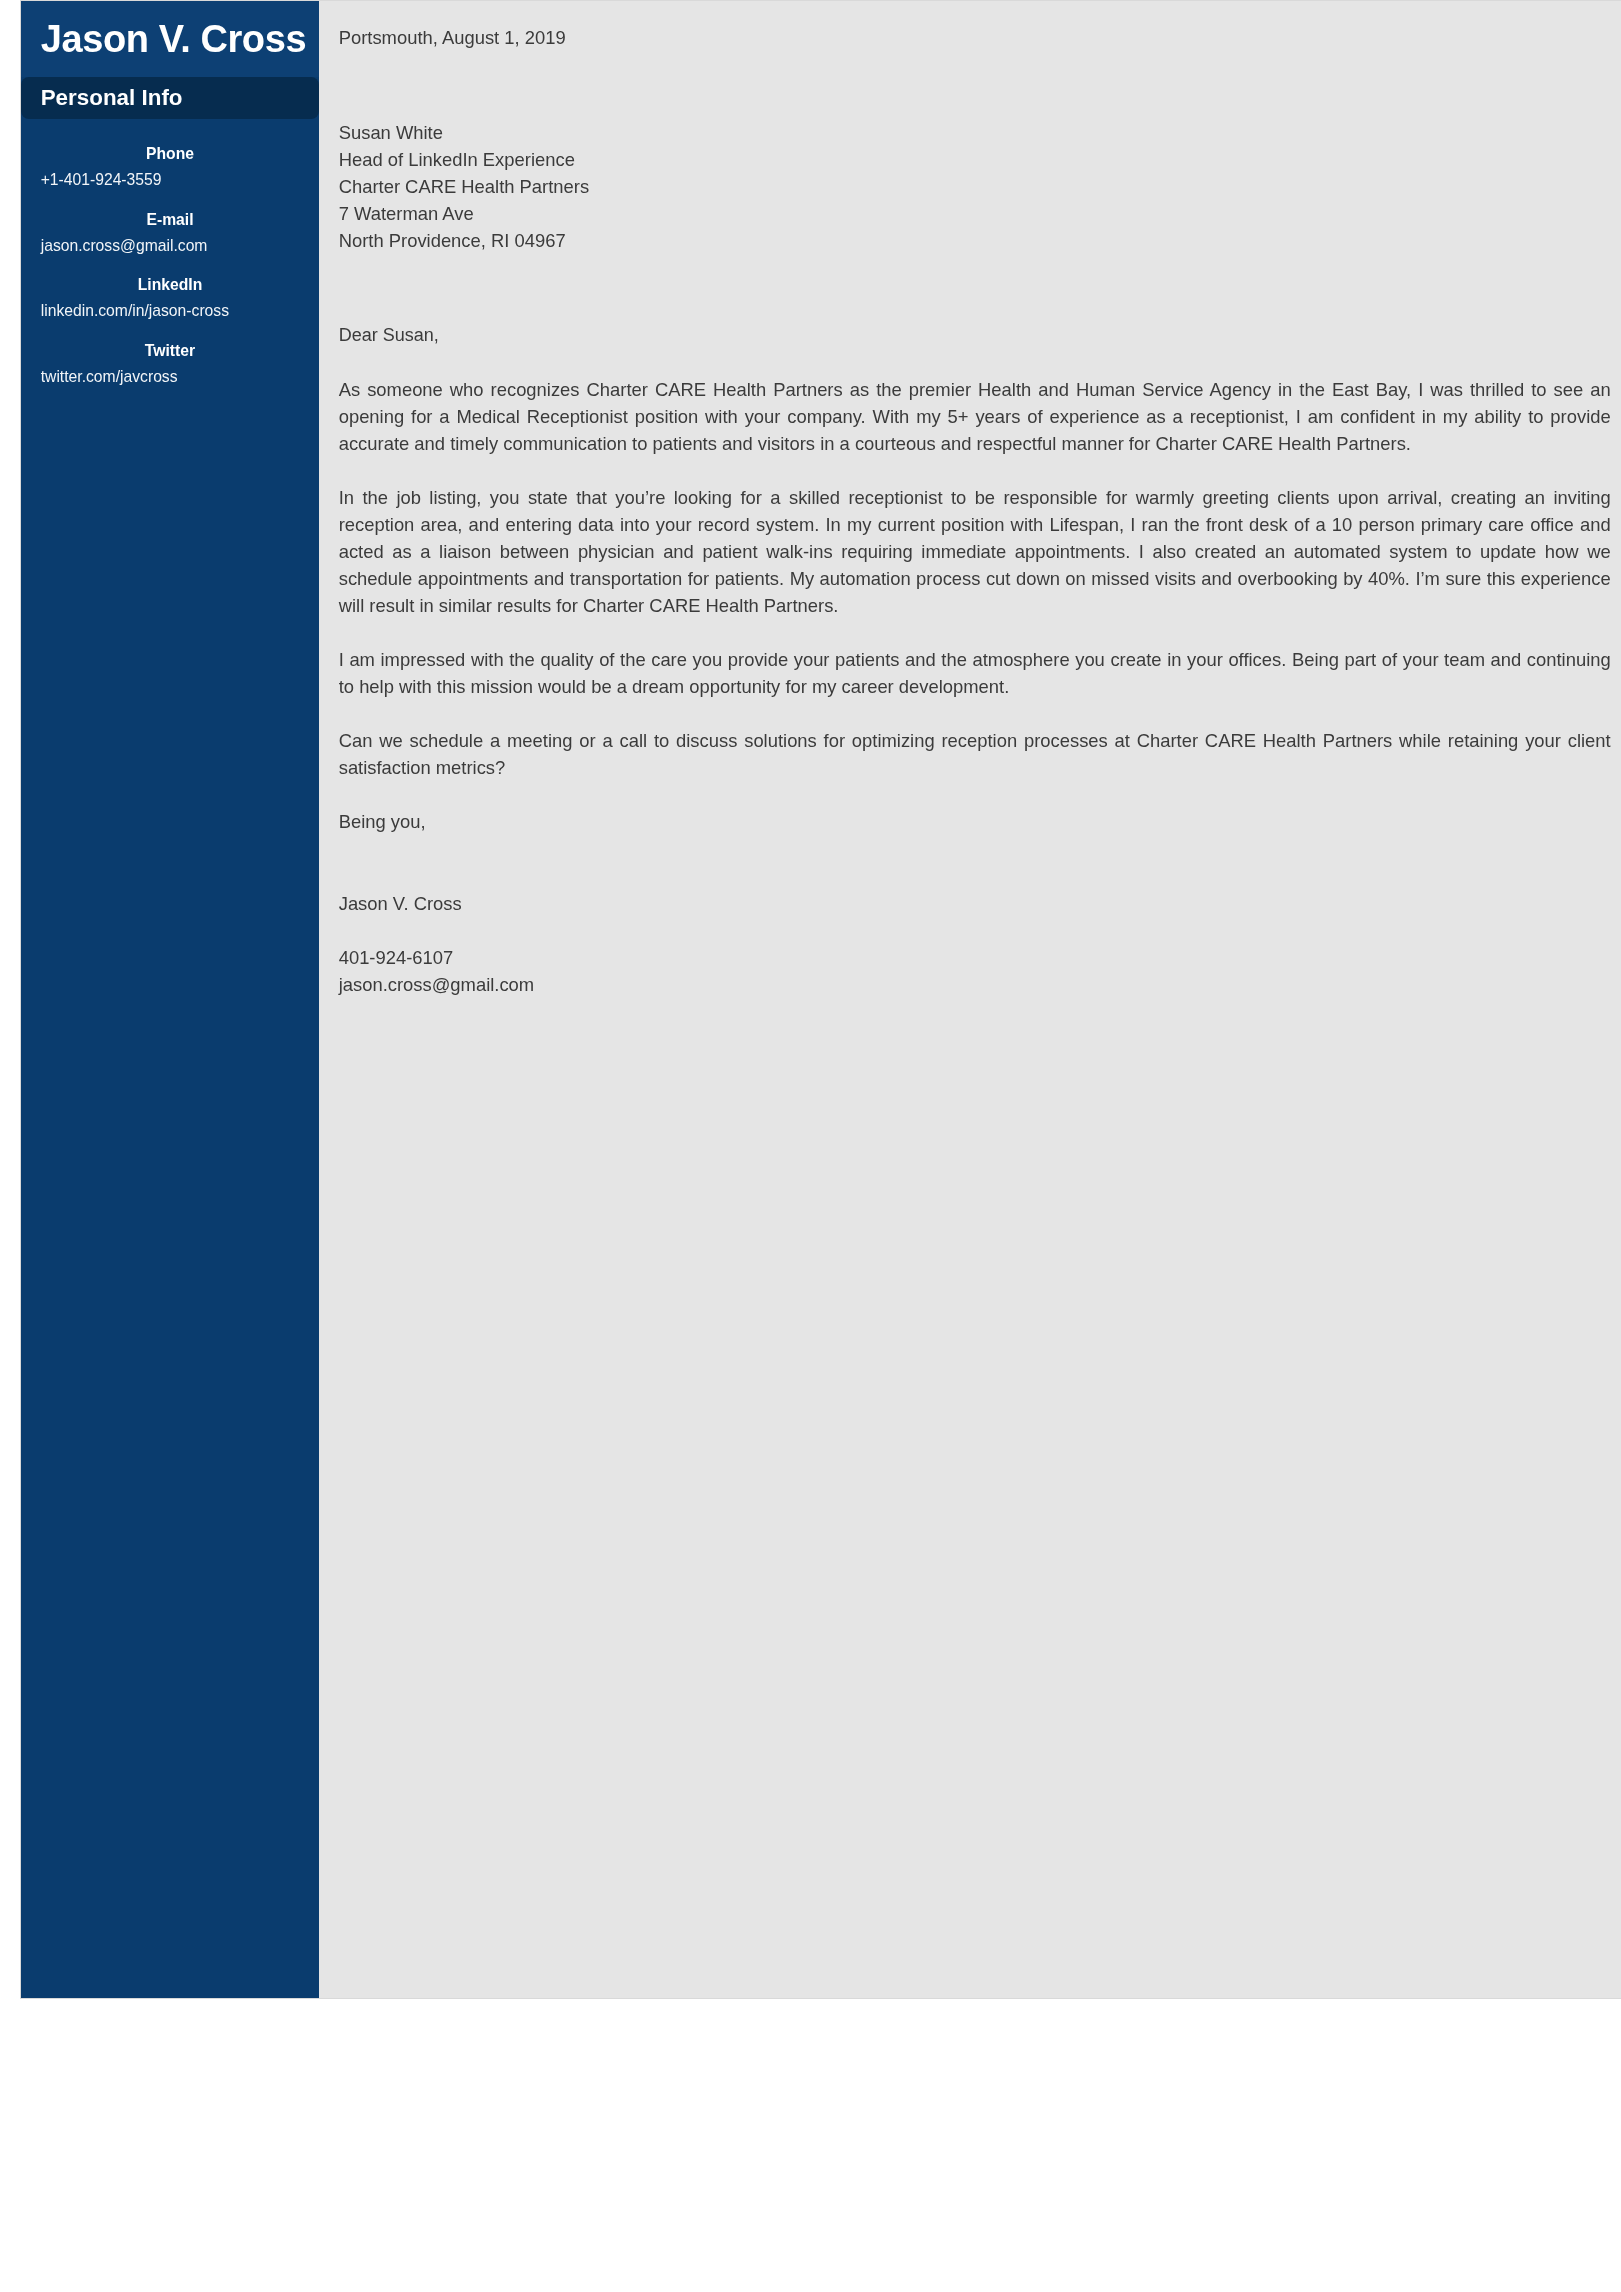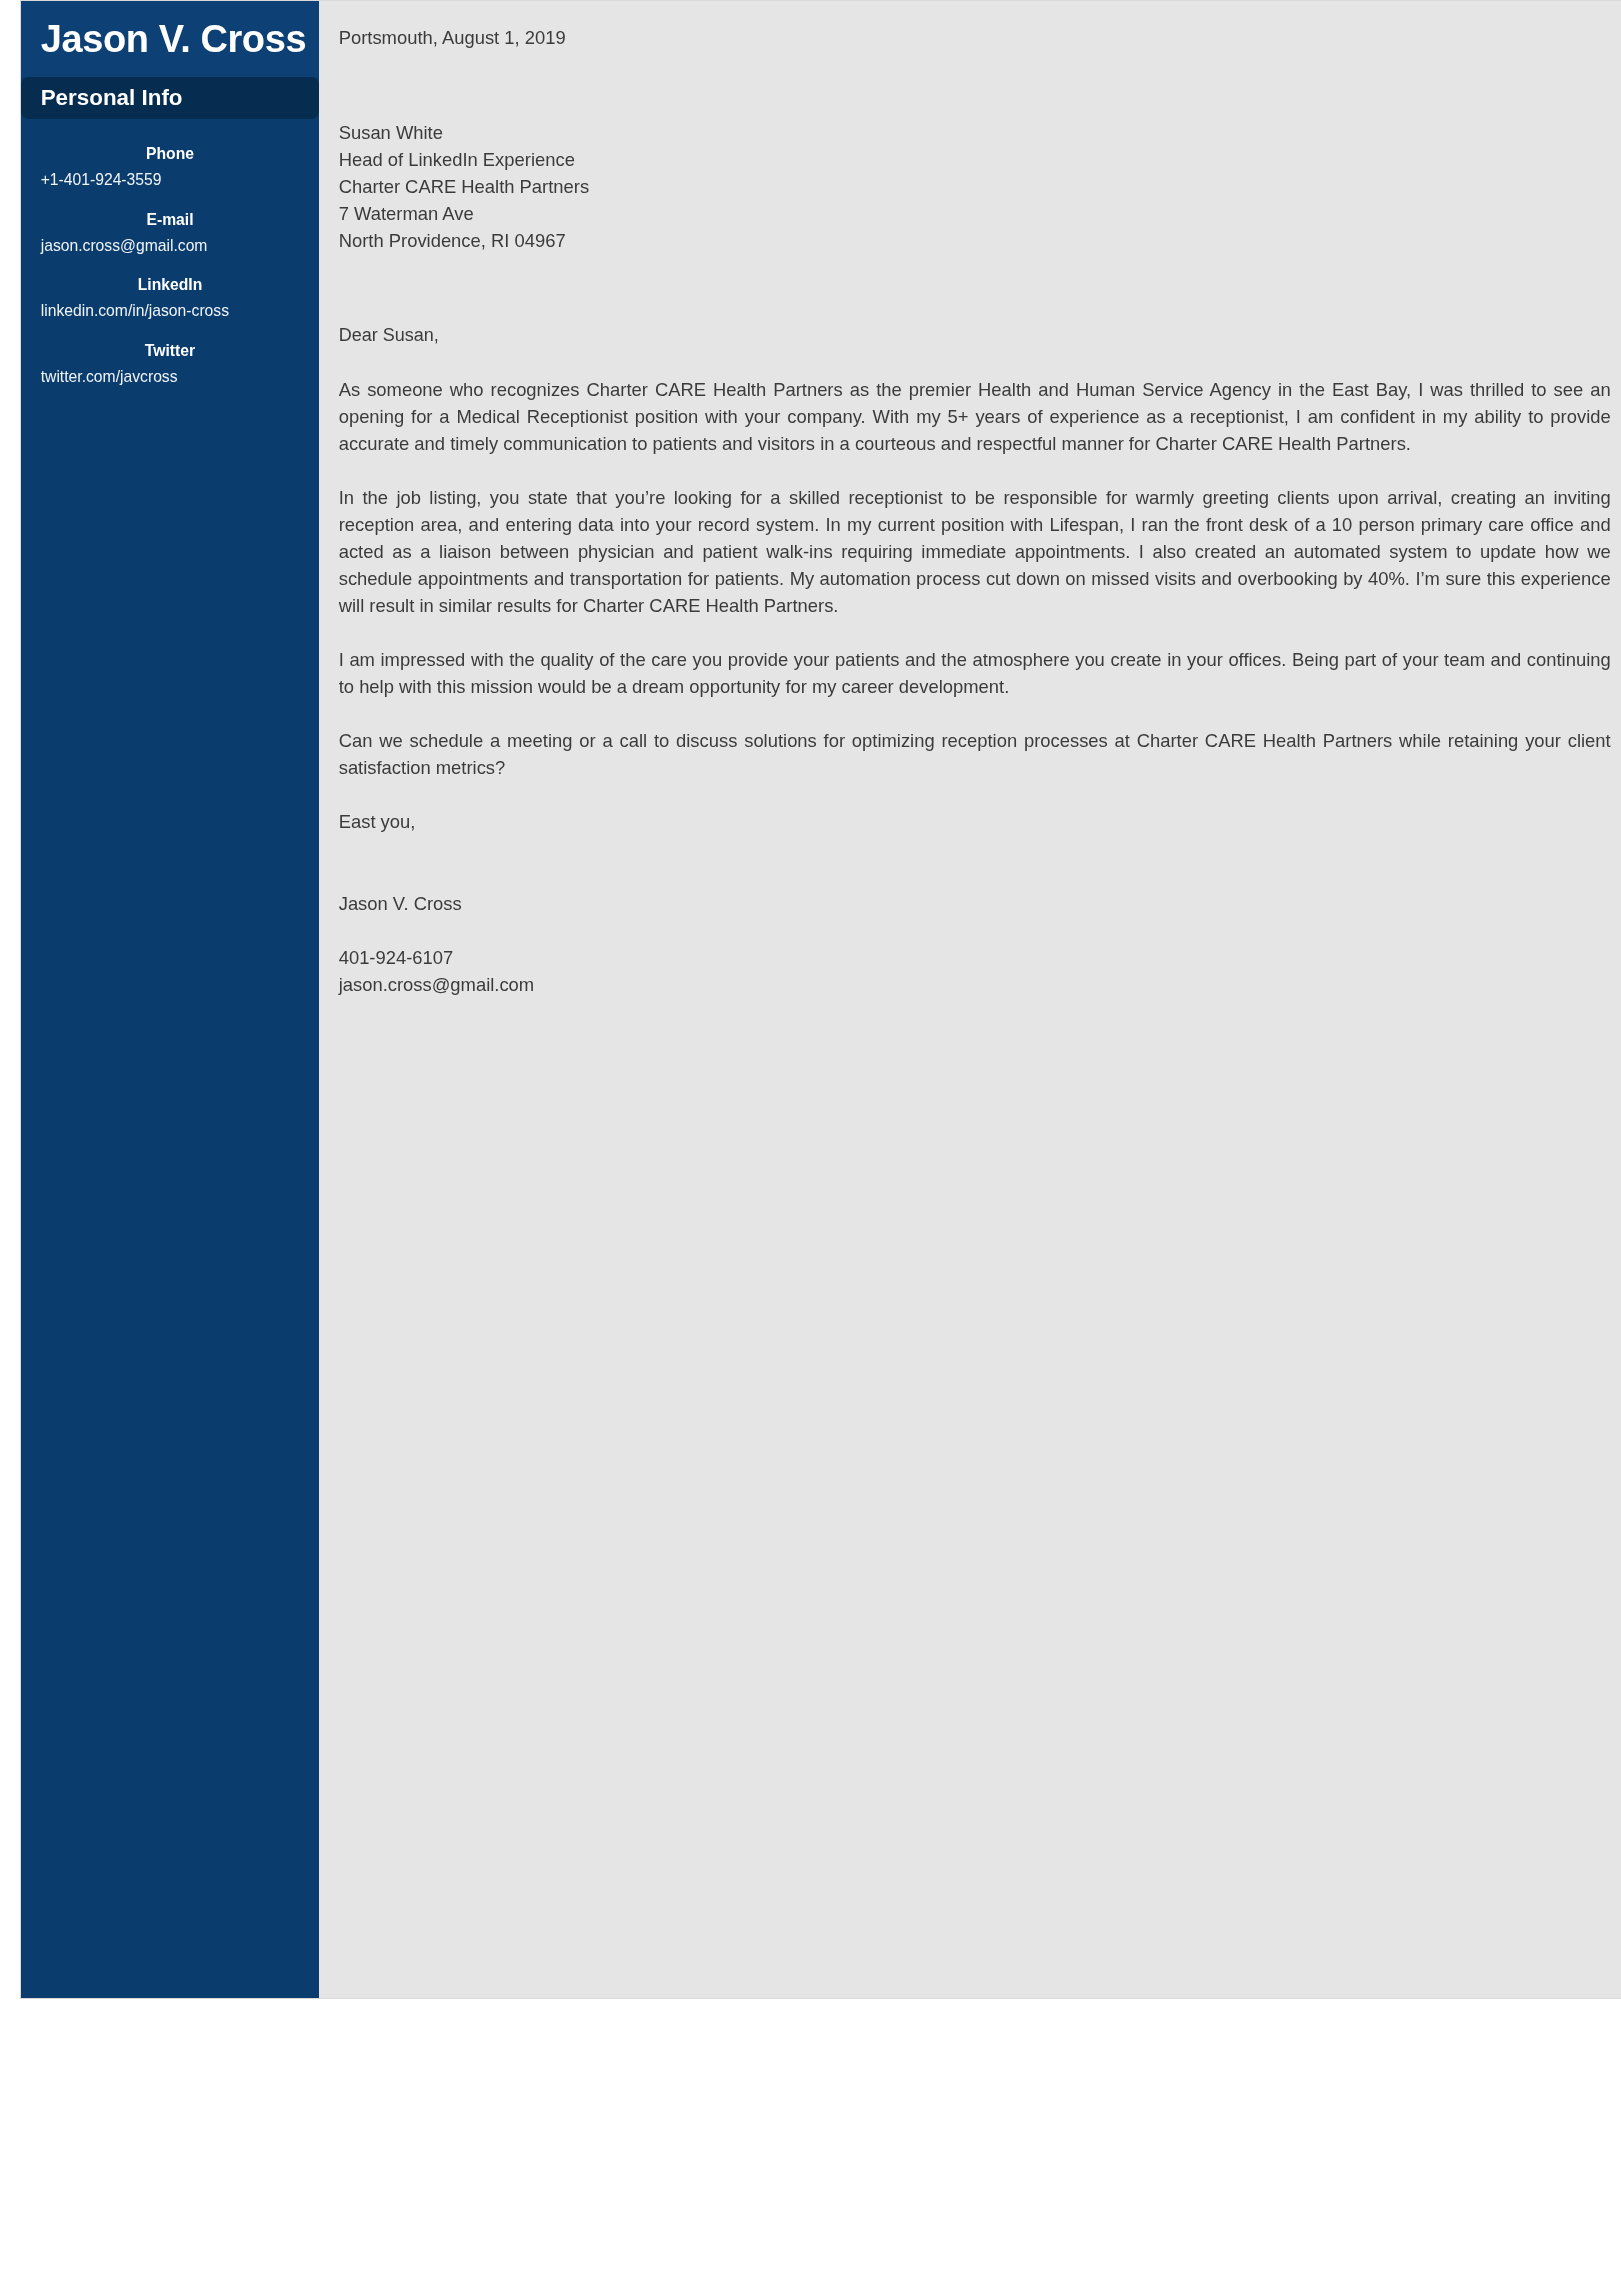--- a/index.html
+++ b/index.html
@@ -199,21 +199,21 @@
       <div class="salutation">Dear Susan,</div>
 
       <p class="body-para">As someone who recognizes Charter CARE Health Partners as the premier Health and Human Service Agency in the East Bay, I was thrilled to see an opening for a Medical Receptionist position with your company. With my 5+ years of experience as a receptionist, I am confident in my ability to provide accurate and timely communication to patients and visitors in a courteous and respectful manner for Charter CARE Health Partners.</p>
 
       <p class="body-para">In the job listing, you state that you’re looking for a skilled receptionist to be responsible for warmly greeting clients upon arrival, creating an inviting reception area, and entering data into your record system. In my current position with Lifespan, I ran the front desk of a 10 person primary care office and acted as a liaison between physician and patient walk-ins requiring immediate appointments. I also created an automated system to update how we schedule appointments and transportation for patients. My automation process cut down on missed visits and overbooking by 40%. I’m sure this experience will result in similar results for Charter CARE Health Partners.</p>
 
       <p class="body-para">I am impressed with the quality of the care you provide your patients and the atmosphere you create in your offices. Being part of your team and continuing to help with this mission would be a dream opportunity for my career development.</p>
 
       <p class="body-para">Can we schedule a meeting or a call to discuss solutions for optimizing reception processes at Charter CARE Health Partners while retaining your client satisfaction metrics?</p>
 
-      <div class="closing">East you,</div>
+      <div class="closing">Being you,</div>
 
       <div class="sign-name">Jason V. Cross</div>
 
       <div class="sign-line">401-924-6107</div>
 
       <div class="sign-line">jason.cross@gmail.com</div>
 
     </div>
   </main>
 

